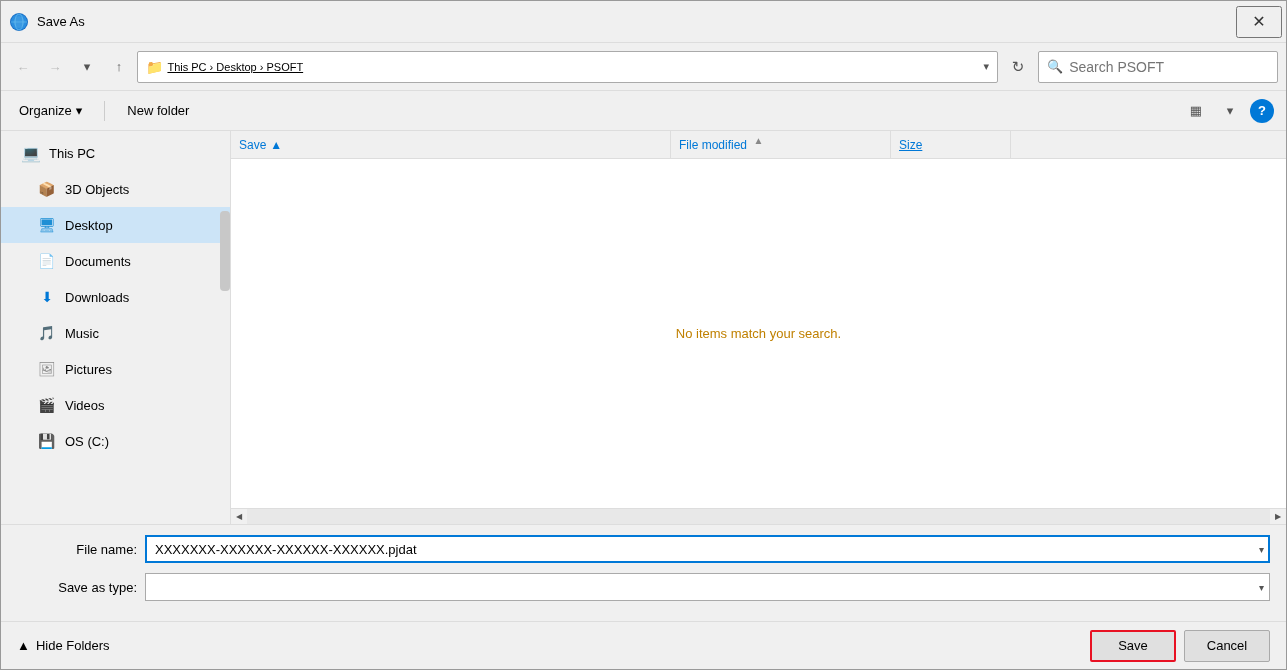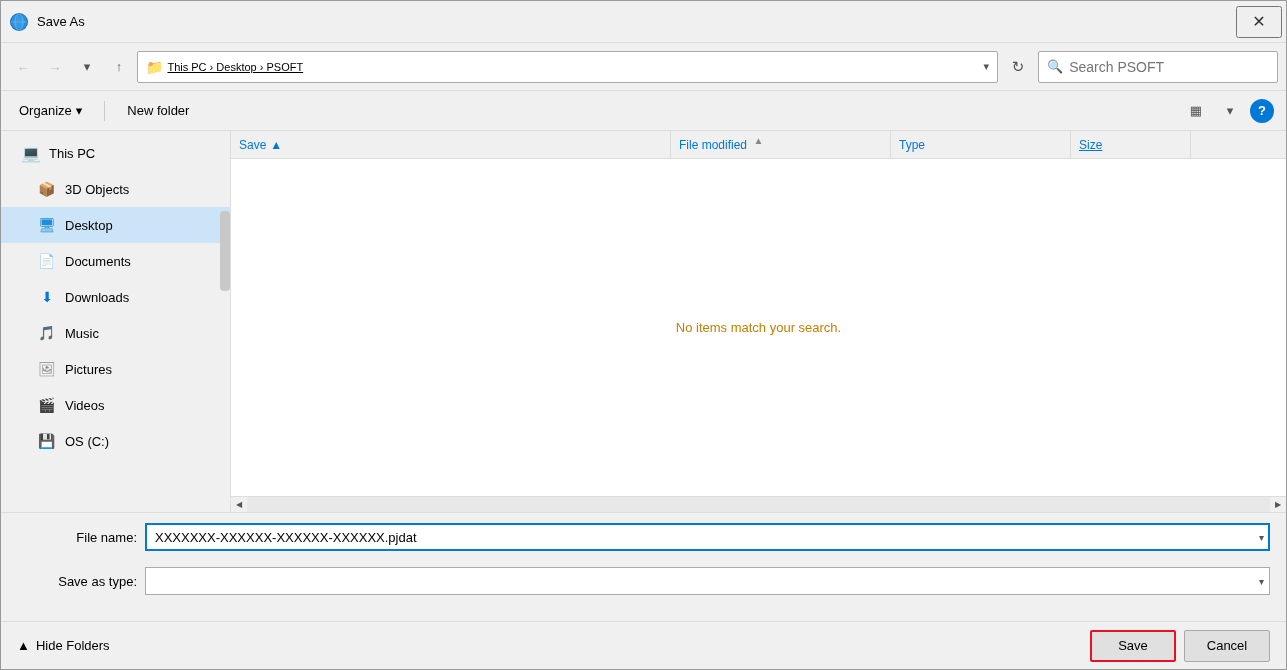--- a/index.html
+++ b/index.html
@@ -321,21 +321,21 @@
     
     .bottom-section {
       background: #f0f0f0;
       border-top: 1px solid #ddd;
       padding: 10px 16px;
       flex-shrink: 0;
     }
     .form-row {
       display: flex;
       align-items: center;
-      margin-bottom: 16px;
+      margin-bottom: 10px;
       gap: 8px;
     }
     .form-label {
       text-align: right;
       width: 120px;
       font-size: 13px;
       color: #000;
       flex-shrink: 0;
     }
     .form-input-container {
@@ -529,23 +529,20 @@
 
       <div class="file-list-header">
         <div class="file-list-header-scroll-indicator">▲</div>
         <div class="col-header col-name">
           <span>Save</span>
           <span>▲</span>
         </div>
         <div class="col-header col-date">
           <span>File modified</span>
         </div>
-        <div class="col-header col-type">
-          <span>Type</span>
-        </div>
         <div class="col-header col-size">
           <span>Size</span>
         </div>
       </div>
 
       <div class="file-list-body">
         <span>No items match your search.</span>
       </div>
 
       <div class="horizontal-scrollbar">

